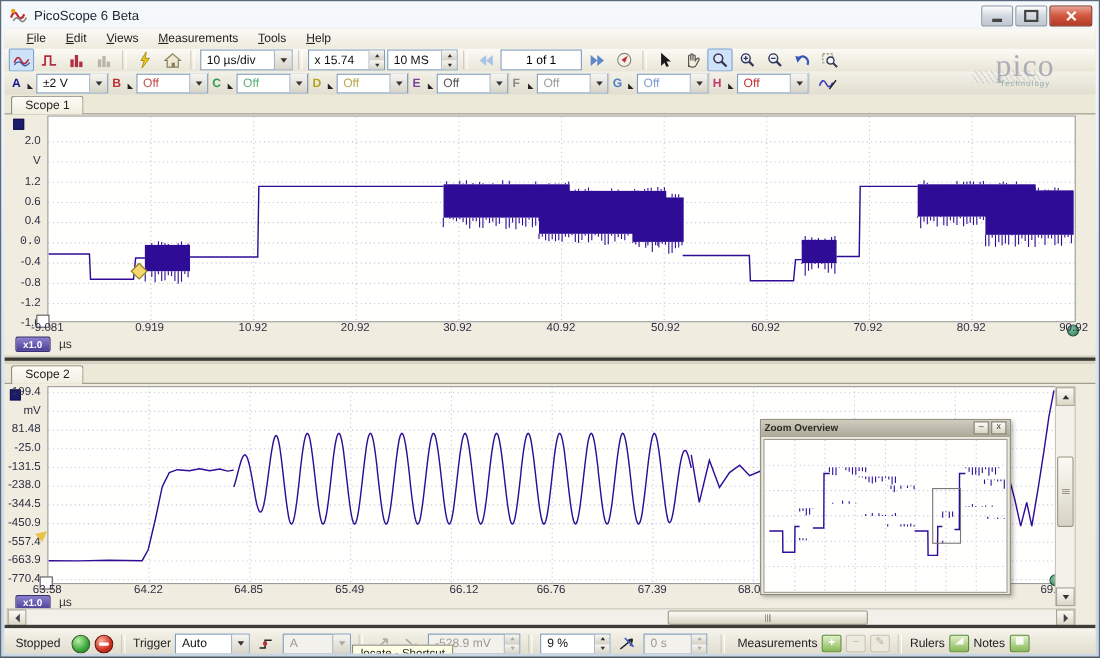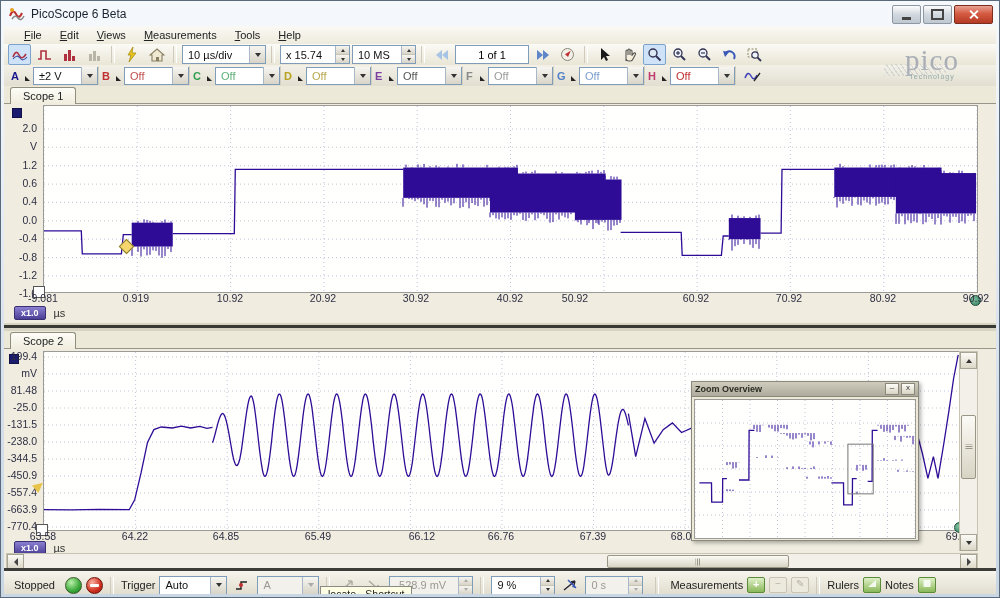--- a/index.html
+++ b/index.html
@@ -391,21 +391,21 @@
           <span>Scope 1</span>
         </div>
       <div class="scope-body"></div>
       <div class="axis-square" style="left:8px;top:22px;"></div>
       <div class="yaxis" style="left:0;top:19px;height:186px;">
           <span style="top: 17px;">2.0</span>
           <span style="top: 35px;">V</span>
           <span style="top: 54px;">1.2</span>
           <span style="top: 72px;">0.6</span>
           <span style="top: 90px;">0.4</span>
-          <span style="top: 109px;">0.0</span>
+          <span style="top: 109px; font-family: Liberation Mono, monospace;">0.0</span>
           <span style="top: 127px;">-0.4</span>
           <span style="top: 146px;">-0.8</span>
           <span style="top: 164px;">-1.2</span>
           <span style="top: 182px;">-1.6</span>
         </div>
       <svg class="wavebox wave" id="svg1" style="left:39px;top:19px;" width="933" height="186" viewBox="0 0 933 186">
           <path d="M0,0V186M93.3,0V186M186.6,0V186M279.9,0V186M373.2,0V186M466.5,0V186M559.8,0V186M653.1,0V186M746.4,0V186M839.7,0V186M933,0V186M0,23.0H933M0,41.3H933M0,59.7H933M0,78.1H933M0,96.4H933M0,114.8H933M0,133.2H933M0,151.6H933M0,169.9H933M0,188.3H933" stroke="#c3c3d9" stroke-width="1" fill="none" stroke-dasharray="1,3"></path>
           <path d="M0.0,124.9L37.3,124.9L38.3,147.9L77.4,147.9L79.3,128.6L87.7,128.6" stroke="#2e0c96" stroke-width="1.3" fill="none"></path>
           <path d="M128.8,127.7L190.3,127.7L191.3,63.4L359.2,63.4" stroke="#2e0c96" stroke-width="1.3" fill="none"></path>
           <path d="M576.6,126.3L637.2,126.3L638.2,149.3L677.4,149.3L679.2,130.0L684.8,130.0" stroke="#2e0c96" stroke-width="1.3" fill="none"></path>
@@ -428,21 +428,21 @@
       <div class="trig-diamond" style="left:117px;top:155px;"></div>
       <div class="handle-sq" style="left:29px;top:200px;"></div>
       <div class="enddot" style="left:966px;top:209px;"></div>
       <div class="xaxis" style="left:39px;top:206px;width:933px;">
           <span style="left: -26px;">-9.081</span>
           <span style="left: 67px;">0.919</span>
           <span style="left: 161px;">10.92</span>
           <span style="left: 254px;">20.92</span>
           <span style="left: 347px;">30.92</span>
           <span style="left: 441px;">40.92</span>
-          <span style="left: 506px;">50.92</span>
+          <span style="left: 536px;">50.92</span>
           <span style="left: 627px;">60.92</span>
           <span style="left: 720px;">70.92</span>
           <span style="left: 814px;">80.92</span>
           <span style="left: 907px;">90.92</span>
         </div>
       <div class="badgerow" style="left:10px;top:220px;">
         <span class="zoombadge">x1.0</span>
         <span class="unit">µs</span>
       </div>
     </div>

